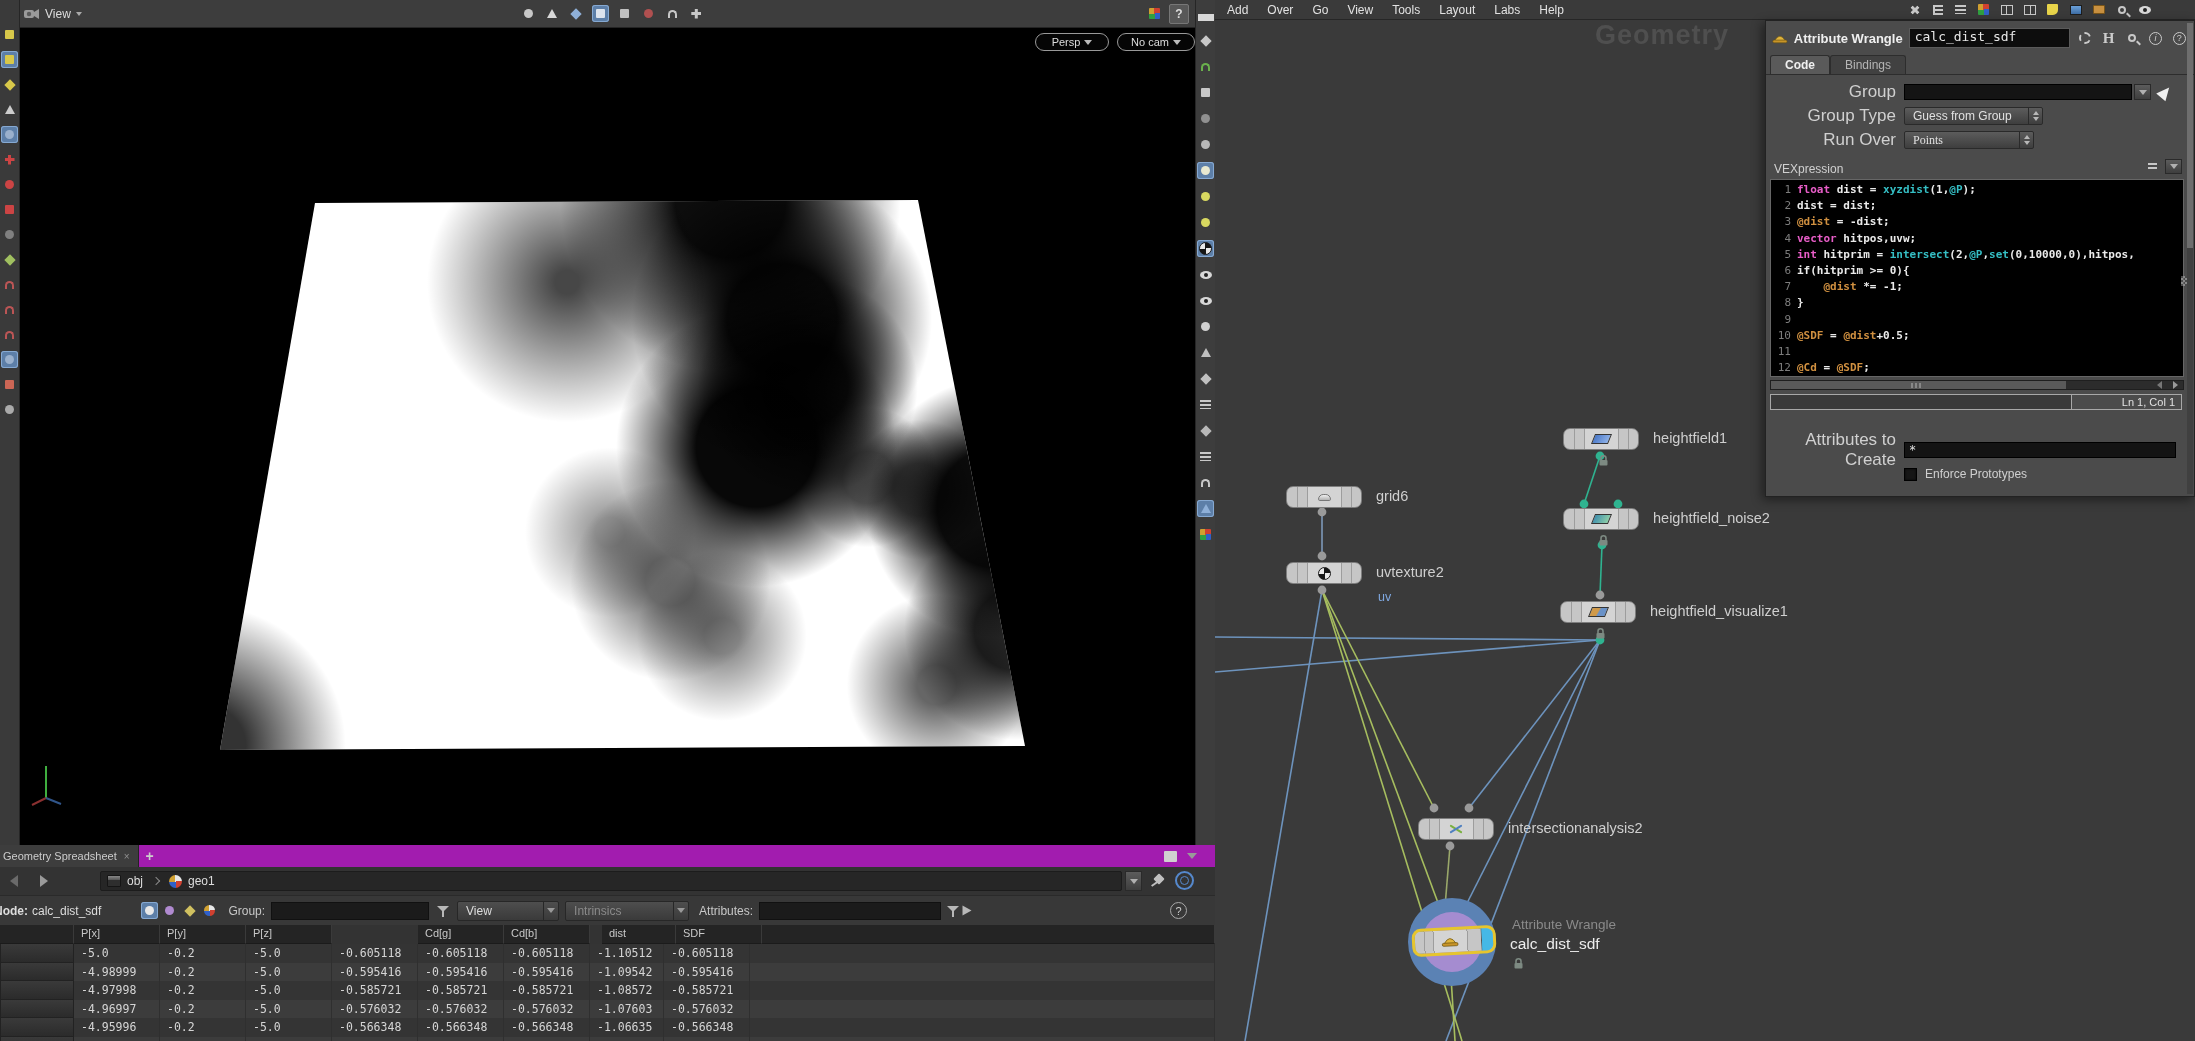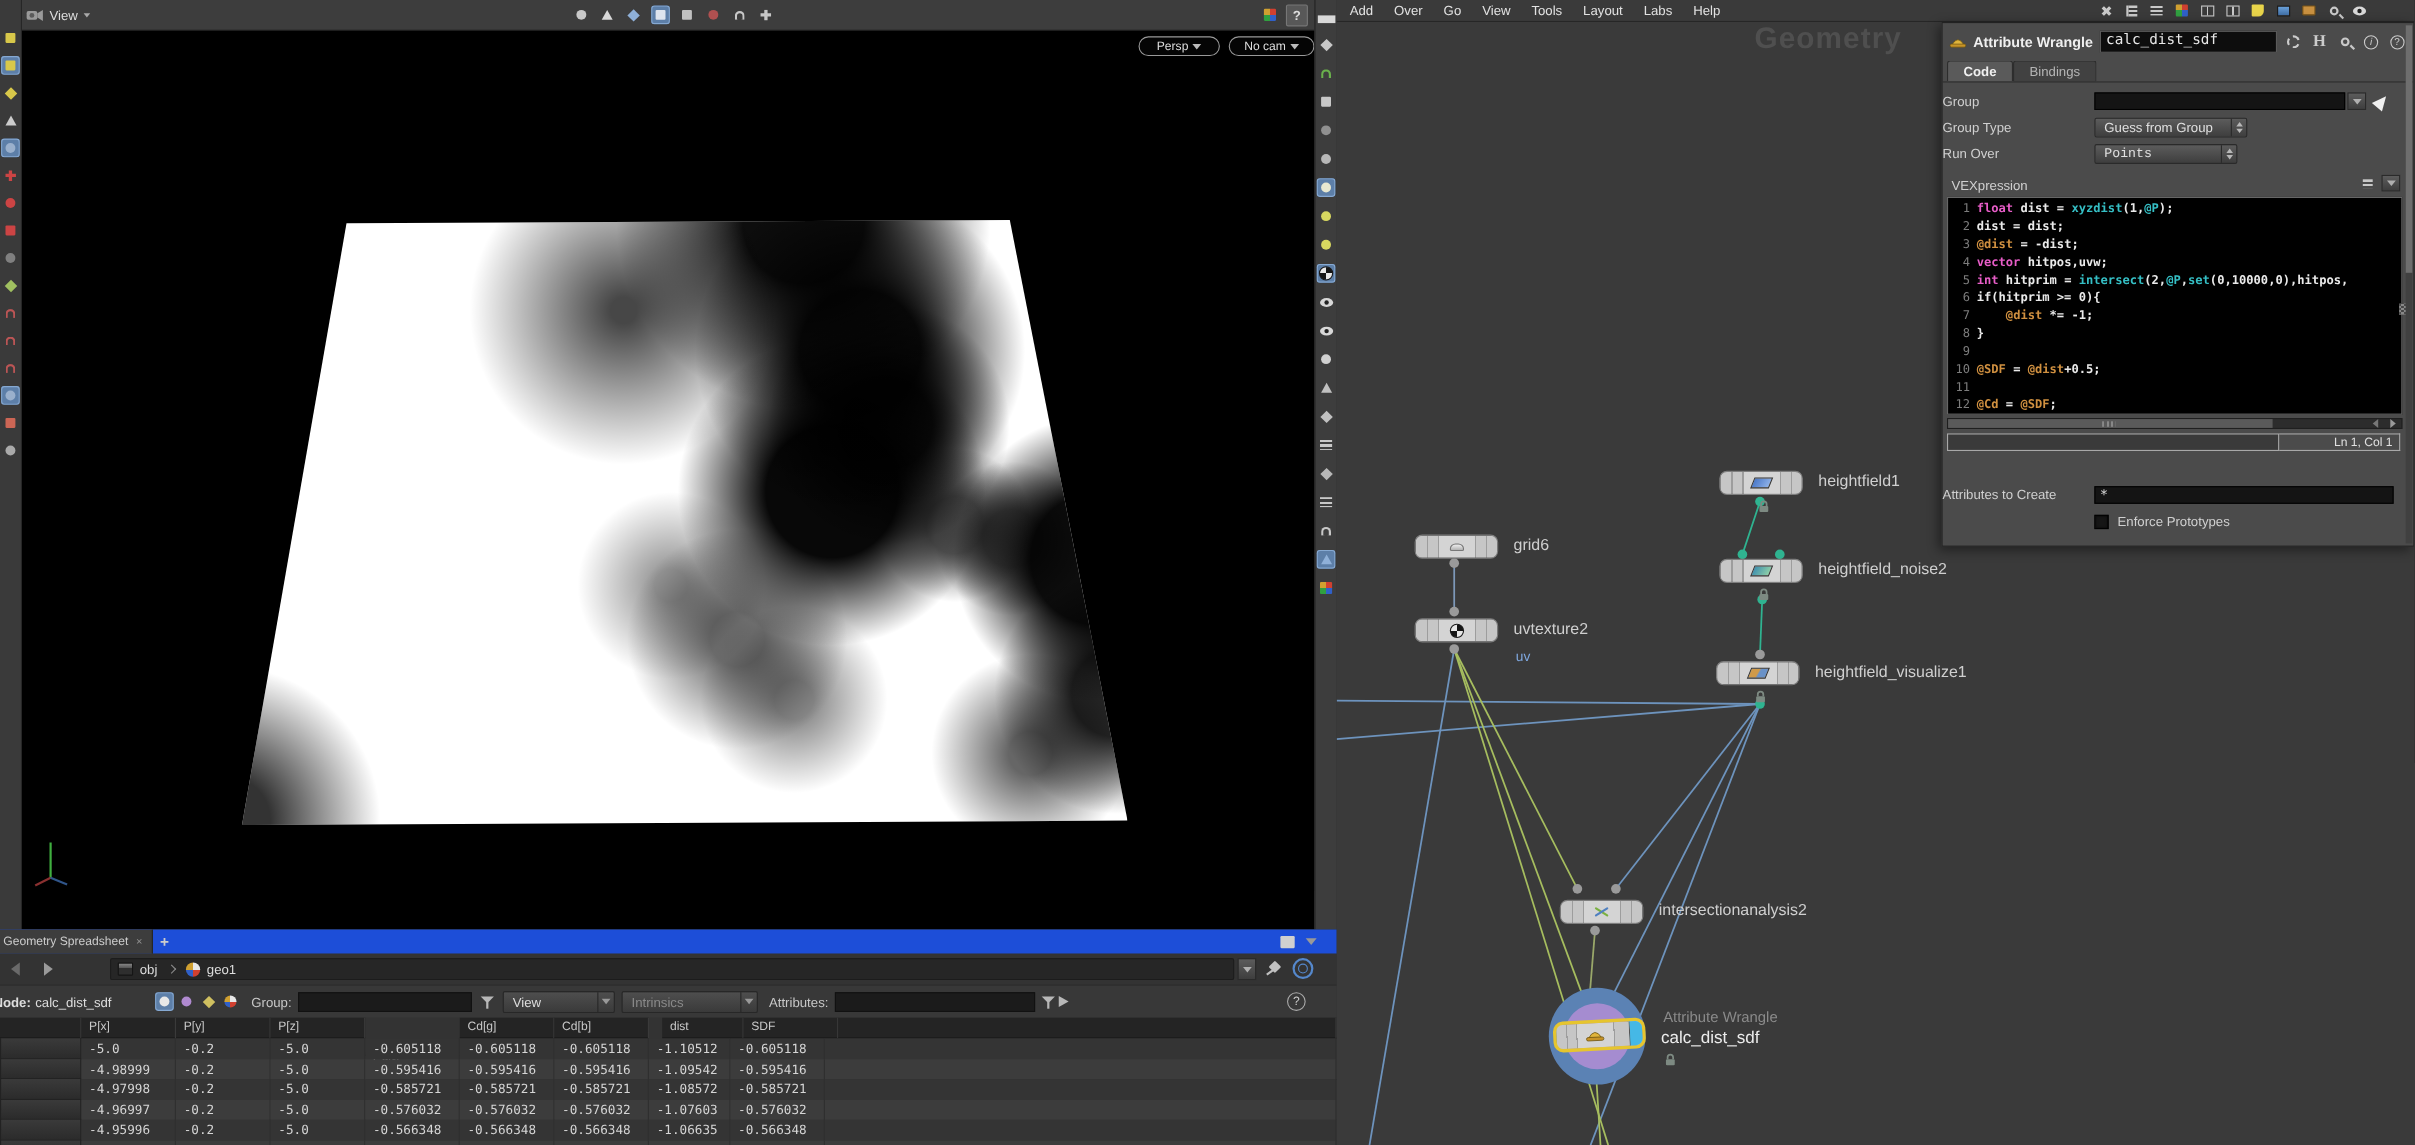--- a/index.html
+++ b/index.html
@@ -114,21 +114,21 @@
   #pp-name{width:182px;height:20px;background:#0d0d0d;border:1px solid #5a5a5a;color:#e8e8e8;font-family:"DejaVu Sans Mono",monospace;font-size:13px;padding:0 5px}
   .pp-hicon{width:20px;height:20px;display:flex;align-items:center;justify-content:center;color:#ccc;font-size:13px}
   .ring{width:13px;height:13px;border:1.5px solid #ccc;border-radius:50%;display:flex;align-items:center;justify-content:center;font-size:9px;color:#ccc}
   .gear{width:12px;height:12px;border:2px dashed #ccc;border-radius:50%}
   #pp-tabs{position:absolute;left:4px;top:34px;display:flex}
   .pp-tab{height:19px;padding:0 14px;display:flex;align-items:center;font-size:12px;border:1px solid #2d2d2d;border-bottom:none;border-radius:3px 3px 0 0}
   .pp-tab.active{background:#5a5a5a;color:#f0f0f0;font-weight:bold}
   .pp-tab:not(.active){background:#414141;color:#b5b5b5}
   #pp-sep{position:absolute;left:0;top:53px;width:100%;height:1px;background:#2d2d2d}
   .pp-row{position:absolute;left:0;width:100%;height:18px;display:flex;align-items:center}
-  .pp-label{width:138px;padding-right:8px;color:#d0d0d0;font-size:12px}
+  .pp-label{width:138px;text-align:right;padding-right:8px;color:#d0d0d0;font-size:17px}
   .pp-field{height:16px;background:#141414;border:1px solid #000;color:#e0e0e0;font-size:12px;padding:0 4px;display:flex;align-items:center;font-family:"DejaVu Sans Mono",monospace}
   .pp-select{height:18px;background:linear-gradient(#5c5c5c,#3e3e3e);border:1px solid #2a2a2a;border-radius:2px;color:#e0e0e0;font-size:12px;display:flex;align-items:center;padding-left:8px;position:relative}
   .spin{margin-left:auto;width:14px;height:100%;border-left:1px solid #2a2a2a;display:flex;flex-direction:column;align-items:center;justify-content:center;gap:2px}
   .spin i{width:0;height:0;border-left:3.5px solid transparent;border-right:3.5px solid transparent}
   .spin i.up{border-bottom:4px solid #b8b8b8}
   .spin i.dn{border-top:4px solid #b8b8b8}
   .dd-btn{width:17px;height:16px;background:linear-gradient(#5c5c5c,#3e3e3e);border:1px solid #2a2a2a;display:flex;align-items:center;justify-content:center}
   .dd-btn i{width:0;height:0;border-left:4px solid transparent;border-right:4px solid transparent;border-top:5px solid #b0b0b0}
   #pp-pointer{width:0;height:0;border-left:6px solid transparent;border-right:6px solid transparent;border-bottom:13px solid #f0f0f0;transform:rotate(40deg)}
   #vex-label{position:absolute;left:8px;top:141px;font-size:12px;color:#d0d0d0}
@@ -148,21 +148,21 @@
   #hscroll .sbtn i.r{border-left:5px solid #9a9a9a}
   #status-row{position:absolute;left:4px;top:373px;width:414px;height:16px;display:flex}
   #status-field{width:302px;height:16px;background:#3a3a3a;border:1px solid #a8a8a8}
   #status-pos{width:110px;height:16px;border:1px solid #a8a8a8;border-left:none;display:flex;align-items:center;justify-content:flex-end;padding-right:6px;font-size:11px;color:#e0e0e0}
   #pp-cb{width:13px;height:13px;background:#161616;border:1px solid #000;box-shadow:inset 0 0 2px #000}
   #pp-vscroll{position:absolute;right:1px;top:2px;width:6px;height:471px;background:#404040}
   #pp-vscroll .thumb{width:100%;height:225px;background:#6e6e6e}
 
   
   #bottom{left:0;top:845px;width:1215px;height:196px;background:#333}
-  #ss-tabbar{position:absolute;left:0;top:0;width:100%;height:22px;background:#1d4ed8;display:flex;align-items:center}
+  #ss-tabbar{position:absolute;left:0;top:0;width:100%;height:22px;background:#a21caf;display:flex;align-items:center}
   #ss-tab{height:22px;background:#3d3d3d;border-right:1px solid #242424;display:flex;align-items:center;padding:0 8px;font-size:11px;color:#ccc;margin-left:-5px;gap:7px}
   #ss-tab .x{color:#909090;font-size:10px}
   #ss-newtab{width:22px;height:22px;display:flex;align-items:center;justify-content:center;color:#ccc;font-size:14px;font-weight:bold}
   #ss-tabbar-right{margin-left:auto;display:flex;align-items:center;gap:10px;margin-right:18px}
   #ss-tabbar-right .sq{width:13px;height:11px;background:#d0d0d0;border-radius:1px}
   #ss-tabbar-right .dd{width:0;height:0;border-left:5px solid transparent;border-right:5px solid transparent;border-top:6px solid #999}
   #ss-pathbar{position:absolute;left:0;top:22px;width:100%;height:28px;background:#333;display:flex;align-items:center}
   .nav-arrow{width:0;height:0;border-top:6px solid transparent;border-bottom:6px solid transparent}
   #path-field{position:absolute;left:100px;top:4px;width:1022px;height:20px;background:#262626;border:1px solid #1c1c1c;border-radius:2px;display:flex;align-items:center;gap:6px;padding:0 6px;font-size:12px;color:#ddd}
   .crumb-sep{width:6px;height:6px;border-top:1.5px solid #8a8a8a;border-right:1.5px solid #8a8a8a;transform:rotate(45deg);margin:0 4px}
@@ -569,21 +569,21 @@
         <span style="font-family:'Liberation Sans',sans-serif">Guess from Group</span>
         <span class="spin">
             <i class="up"></i>
             <i class="dn"></i>
           </span>
       </span>
     </div>
     <div class="pp-row" style="top:110px">
       <span class="pp-label">Run Over</span>
       <span class="pp-select" style="width:130px">
-        <span style="font-family:Liberation Mono, monospace">Points</span>
+        <span style="font-family:Liberation Serif, serif">Points</span>
         <span class="spin">
             <i class="up"></i>
             <i class="dn"></i>
           </span>
       </span>
     </div>
 
     <div id="vex-label">VEXpression</div>
     <div id="vex-icons">
       <span class="ti" style="width:14px;height:14px">

